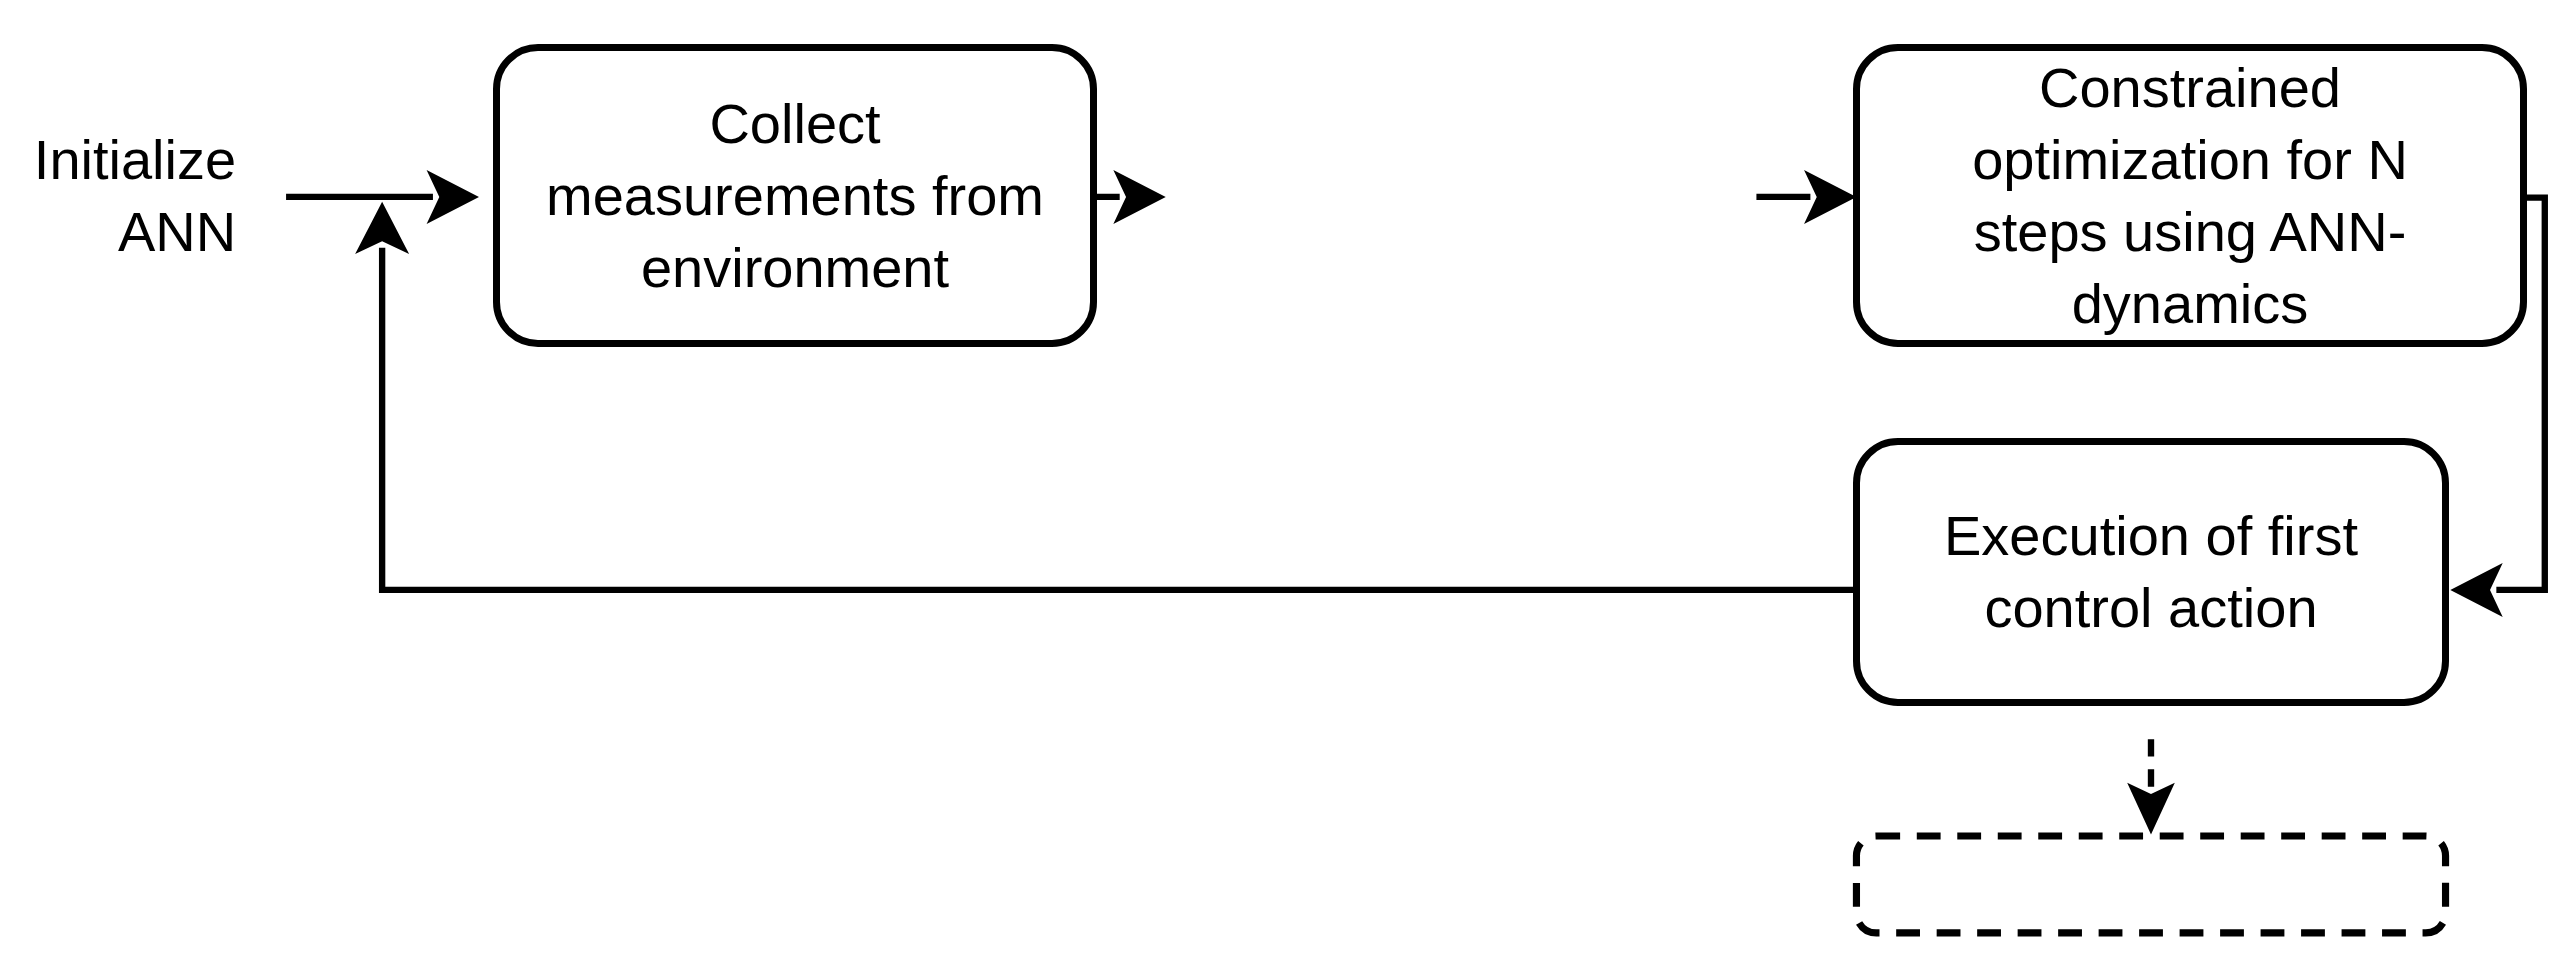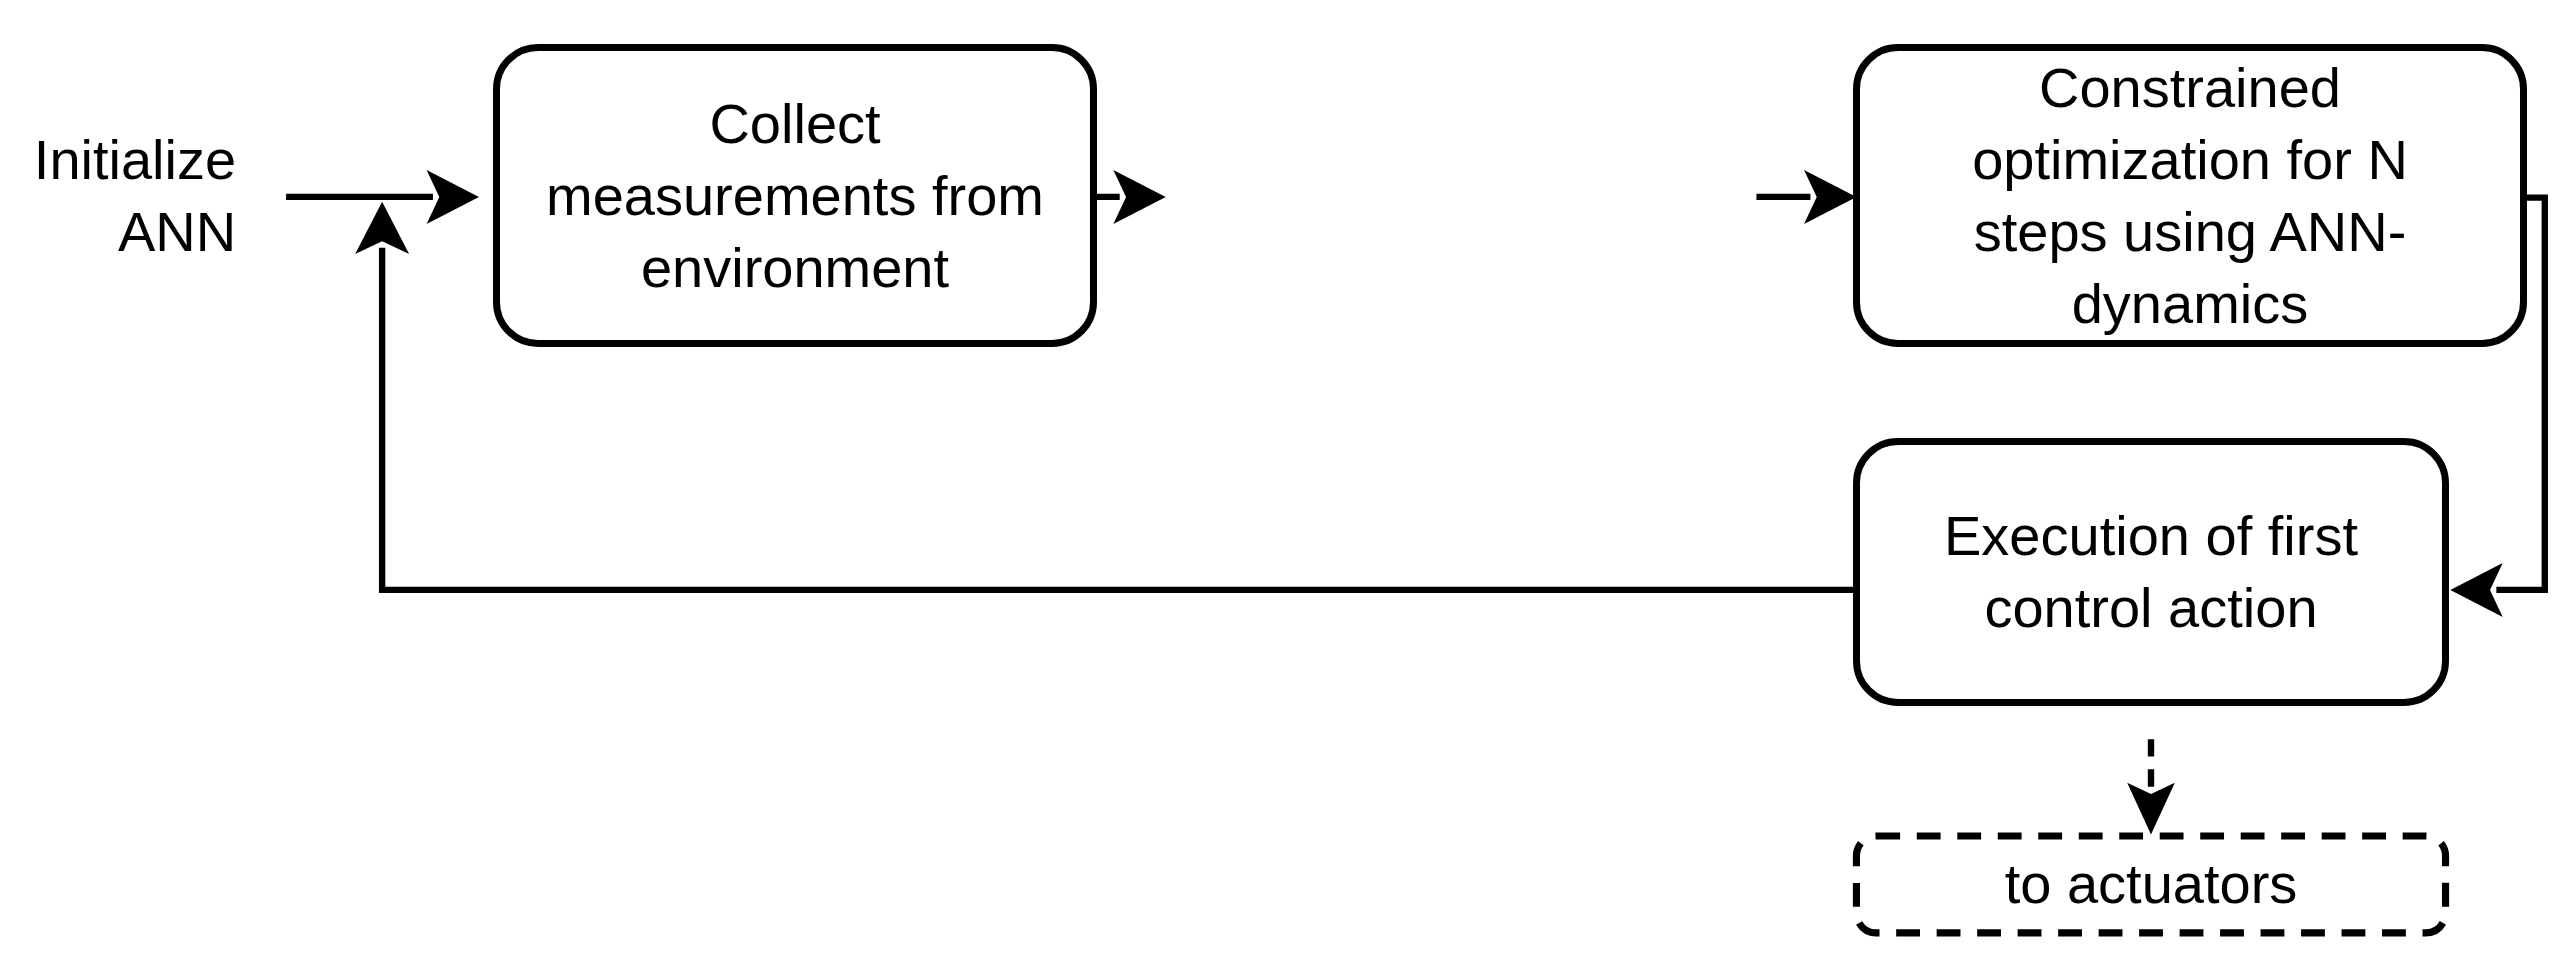--- a/index.html
+++ b/index.html
@@ -91,16 +91,15 @@
 
 
   <div class="node node-optimize">Constrained
 optimization for N
 steps using ANN-
 dynamics</div>
 
   <div class="node node-execute">Execution of first
 control action</div>
 
-  <div class="floating-label label-actuators">to actuators</div>
 
 </div>
 
 
 </body></html>

